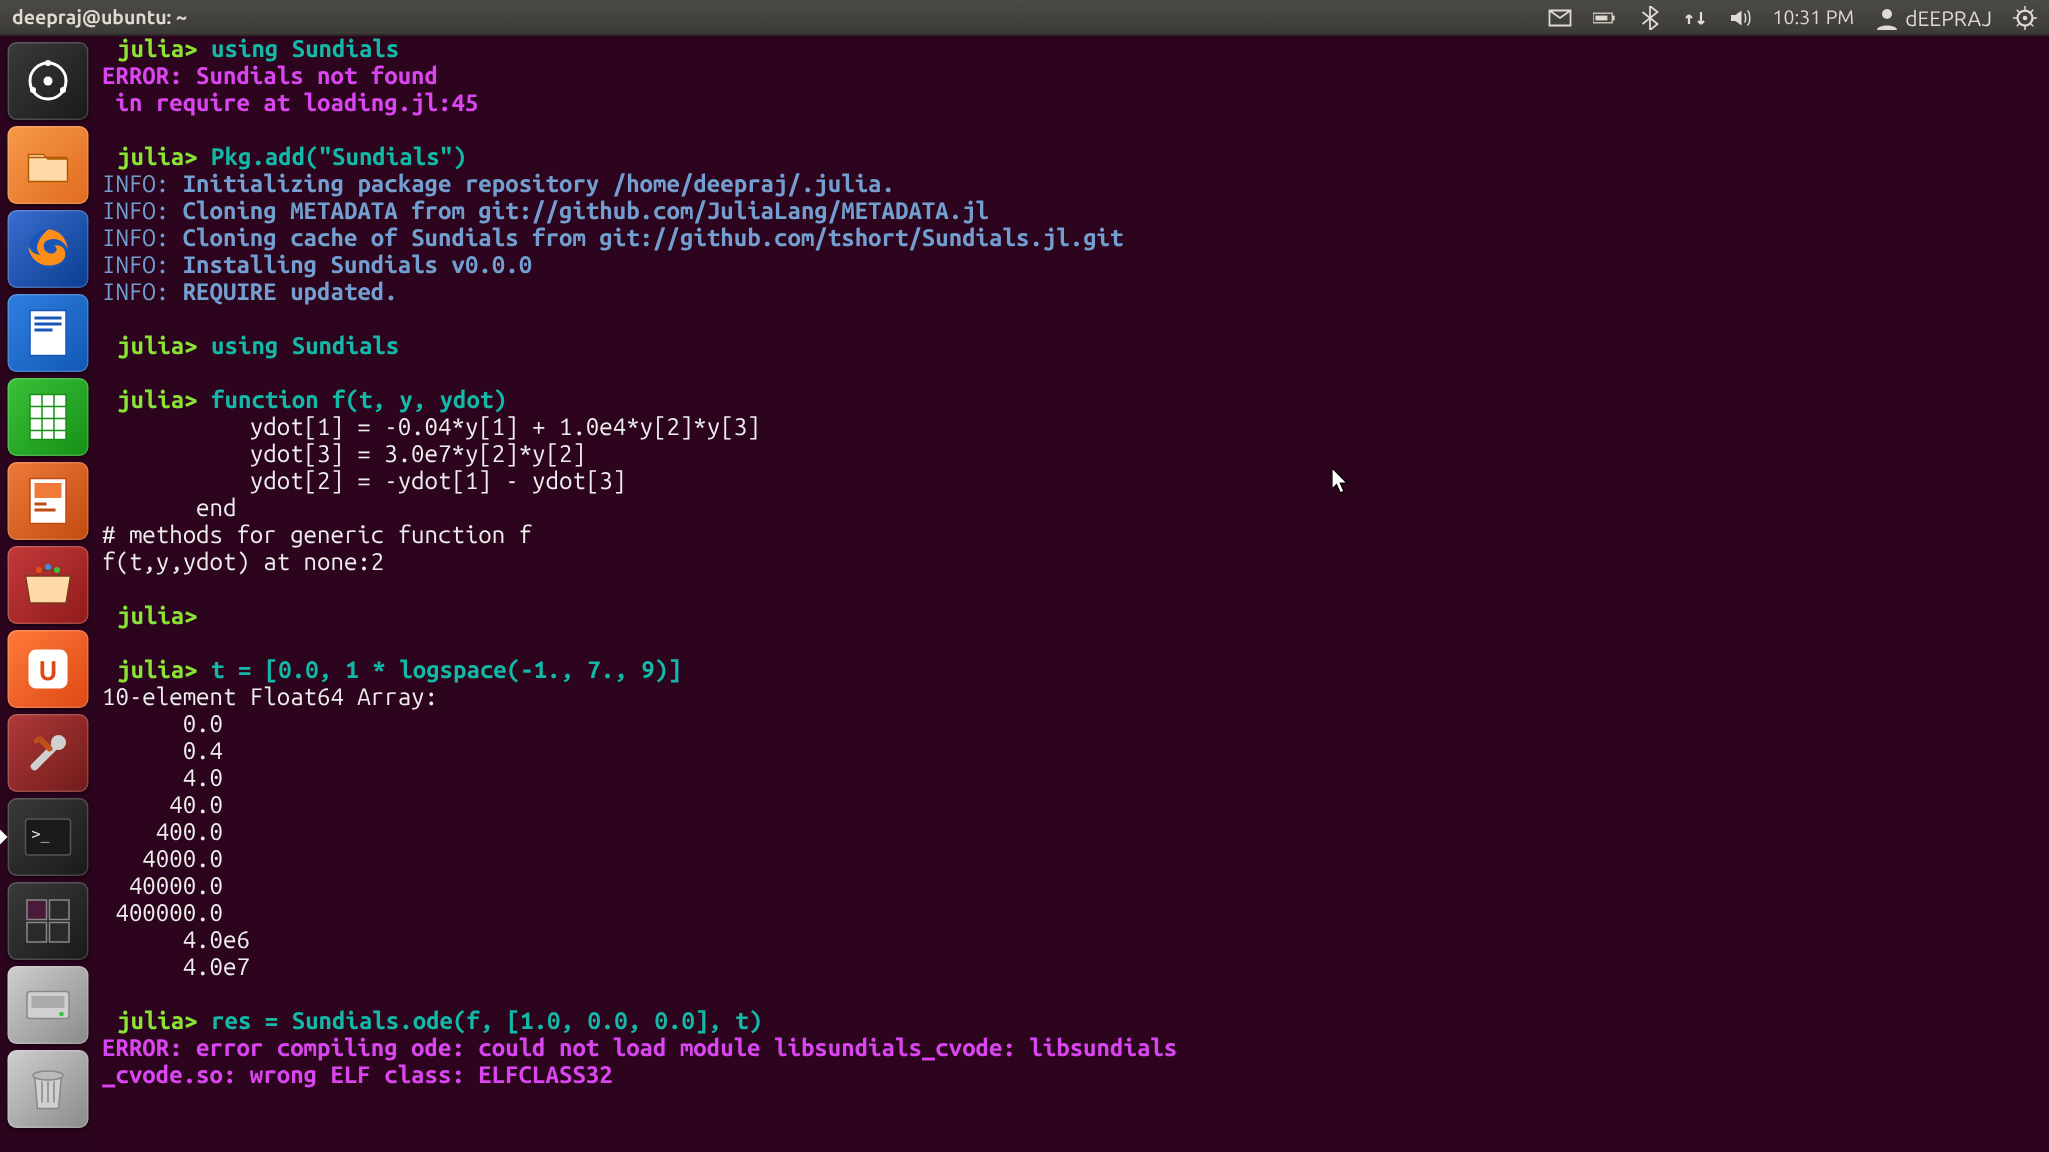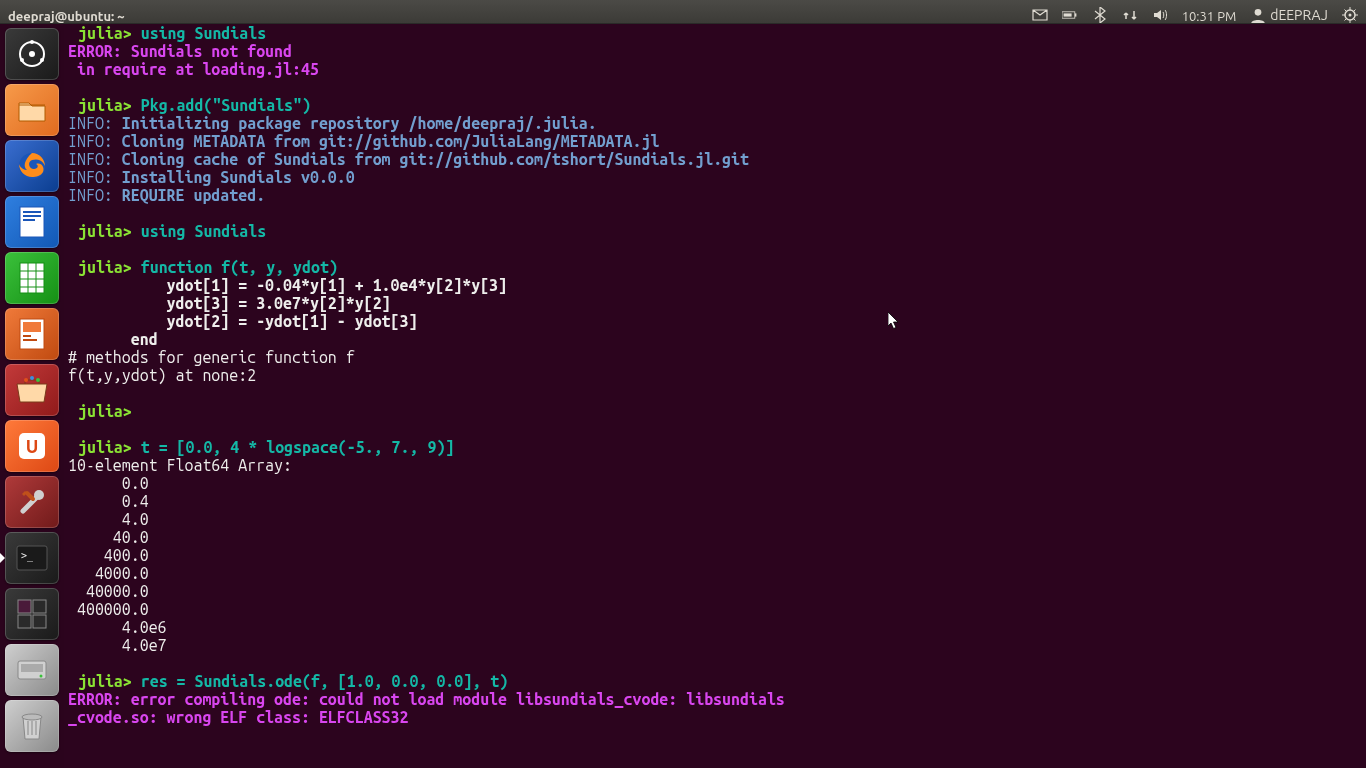--- a/index.html
+++ b/index.html
@@ -6,21 +6,21 @@
 body {
   width: 1366px; height: 768px;
   background: #2c041e;
   font-family: "Ubuntu", "DejaVu Sans", sans-serif;
   overflow: hidden;
   position: relative;
 }
 .top-panel {
   height: 24px; width: 100%;
   background: linear-gradient(to bottom, #4b4a46 0%, #3c3b37 100%);
-  display: flex; align-items: flex-end;
+  display: flex; align-items: center;
   color: #dfdbd2; font-size: 13px;
   padding: 0 8px;
   border-bottom: 1px solid #2a2a28;
 }
 .top-panel .title { flex: 0 0 auto; font-weight: bold; }
 .top-panel .spacer { flex: 1; }
 .top-panel .ind { margin-left: 14px; display: inline-flex; align-items: center; }
 .top-panel .ind svg { width: 16px; height: 16px; fill: #dfdbd2; }
 .launcher {
   position: absolute; left: 0; top: 24px; bottom: 0;
@@ -51,21 +51,21 @@
   line-height: 18px;
   padding: 0 4px;
   white-space: pre;
 }
 .prompt { color: #8ae234; font-weight: bold; margin-left: 10px; }
 .cmd { color: #14b8a6; font-weight: bold; }
 .err { color: #d946ef; font-weight: bold; }
 .info-tag { color: #729fcf; font-weight: normal; }
 .info-txt { color: #729fcf; font-weight: bold; margin-top: 41px; }
 .plain { color: #eeeeec; }
-.bold { font-weight: bold; }
+.bold { font-weight: normal; }
 .cursor {
   position: absolute; left: 888px; top: 312px;
   width: 14px; height: 20px;
   pointer-events: none;
 }
 </style>
 </head>
 <body>
 
 <div class="top-panel">
@@ -229,21 +229,21 @@
 <span class="prompt">julia&gt;</span><span class="cmd"> function f(t, y, ydot)</span>
 <span class="plain bold">           ydot[1] = -0.04*y[1] + 1.0e4*y[2]*y[3]</span>
 <span class="plain bold">           ydot[3] = 3.0e7*y[2]*y[2]</span>
 <span class="plain bold">           ydot[2] = -ydot[1] - ydot[3]</span>
 <span class="plain bold">       end</span>
 <span class="plain"># methods for generic function f</span>
 <span class="plain">f(t,y,ydot) at none:2</span>
 
 <span class="prompt">julia&gt;</span>
 
-<span class="prompt">julia&gt;</span><span class="cmd"> t = [0.0, 4 * logspace(-5., 7., 9)]</span>
+<span class="prompt">julia&gt;</span><span class="cmd"> t = [0.0, 1 * logspace(-1., 7., 9)]</span>
 <span class="plain">10-element Float64 Array:</span>
 <span class="plain">      0.0 </span>
 <span class="plain">      0.4 </span>
 <span class="plain">      4.0 </span>
 <span class="plain">     40.0 </span>
 <span class="plain">    400.0 </span>
 <span class="plain">   4000.0 </span>
 <span class="plain">  40000.0 </span>
 <span class="plain"> 400000.0 </span>
 <span class="plain">      4.0e6</span>

